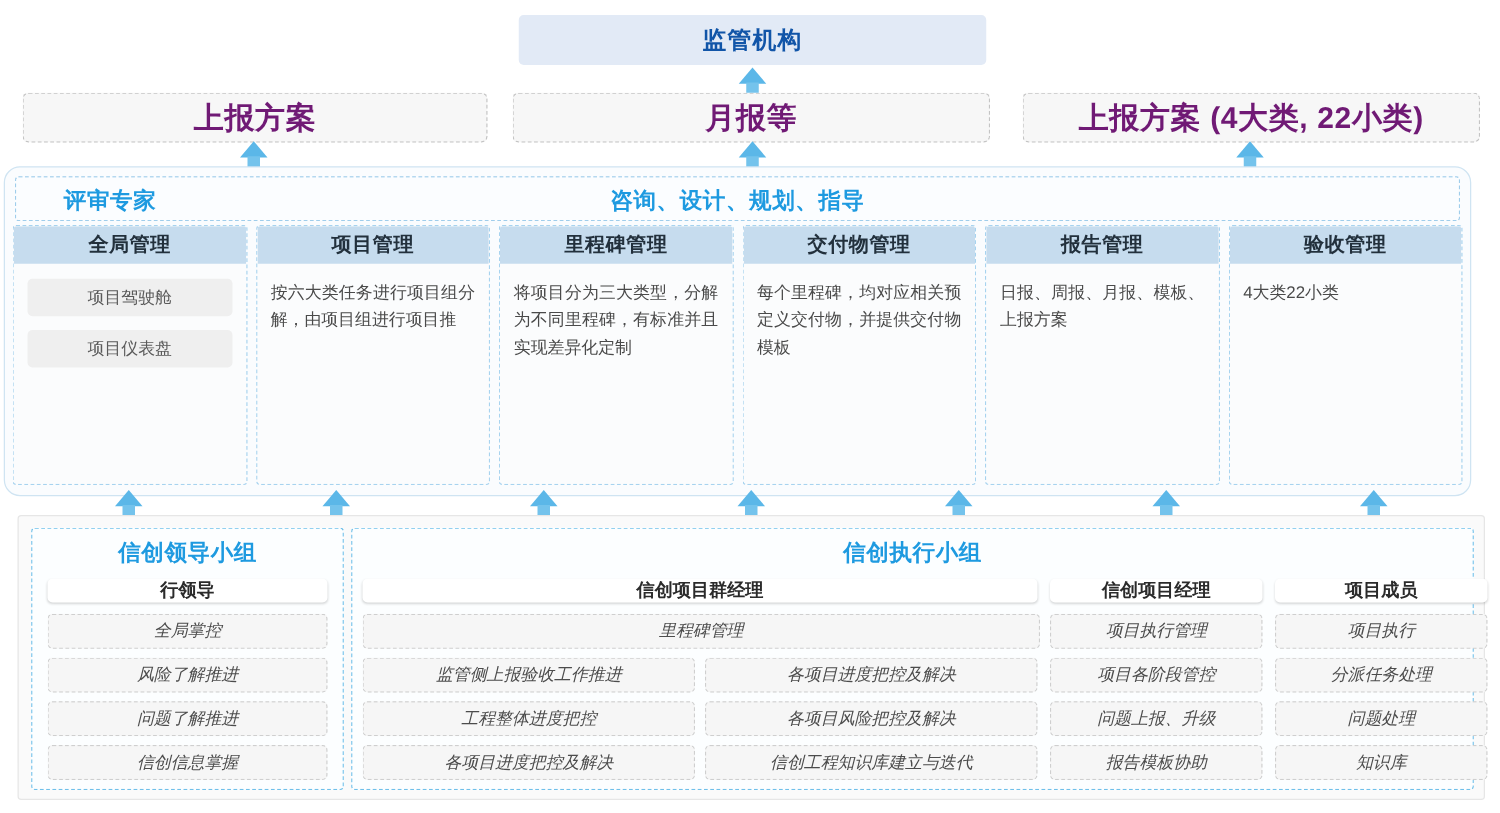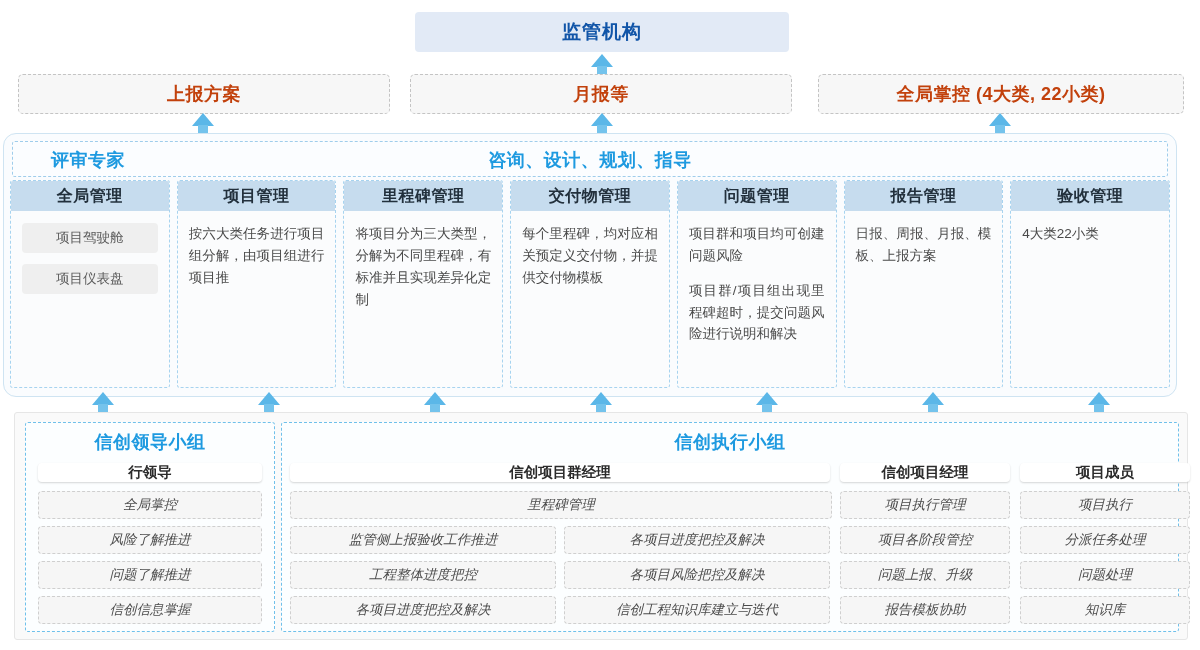--- a/index.html
+++ b/index.html
@@ -29,21 +29,21 @@
     background:#e2eaf6;border-radius:4px;
     display:flex;align-items:center;justify-content:center;
     font-size:19px;font-weight:bold;color:#1155a8;letter-spacing:1px;
   }
 
   
   .report-box{
     position:absolute;top:74px;height:38px;
     background:#f7f7f7;border:1px dashed #c4c4c4;border-radius:5px;
     display:flex;align-items:center;justify-content:center;
-    font-size:18px;font-weight:bold;color:#c2410c;letter-spacing:.5px;
+    font-size:24px;font-weight:bold;color:#701a75;letter-spacing:.5px;
   }
   #rb0{left:18px;width:370px;}
   #rb1{left:410px;width:380px;}
   #rb2{left:818px;width:364px;}
 
   
   .panel{
     position:absolute;left:3px;top:133px;width:1172px;height:262px;
     background:#fafcfe;border:1px solid #cfe4f2;border-radius:13px;
   }
@@ -141,21 +141,21 @@
     <div class="shaft"></div>
   </div>
 
   <div class="report-box" id="rb0">
     <span>上报方案</span>
   </div>
   <div class="report-box" id="rb1">
     <span>月报等</span>
   </div>
   <div class="report-box" id="rb2">
-    <span>全局掌控 (4大类, 22小类)</span>
+    <span>上报方案 (4大类, 22小类)</span>
   </div>
 
   <div class="arrow" style="left:192px;top:113px;">
     <div class="head"></div>
     <div class="shaft"></div>
   </div>
   <div class="arrow" style="left:591px;top:113px;">
     <div class="head"></div>
     <div class="shaft"></div>
   </div>
@@ -193,27 +193,20 @@
         </div>
       </div>
 
       <div class="card">
         <div class="card-head">交付物管理</div>
         <div class="card-body">
           <p>每个里程碑，均对应相关预定义交付物，并提供交付物模板</p>
         </div>
       </div>
 
-      <div class="card">
-        <div class="card-head">问题管理</div>
-        <div class="card-body">
-          <p>项目群和项目均可创建问题风险</p>
-          <p>项目群/项目组出现里程碑超时，提交问题风险进行说明和解决</p>
-        </div>
-      </div>
 
       <div class="card">
         <div class="card-head">报告管理</div>
         <div class="card-body">
           <p>日报、周报、月报、模板、上报方案</p>
         </div>
       </div>
 
       <div class="card">
         <div class="card-head">验收管理</div>

